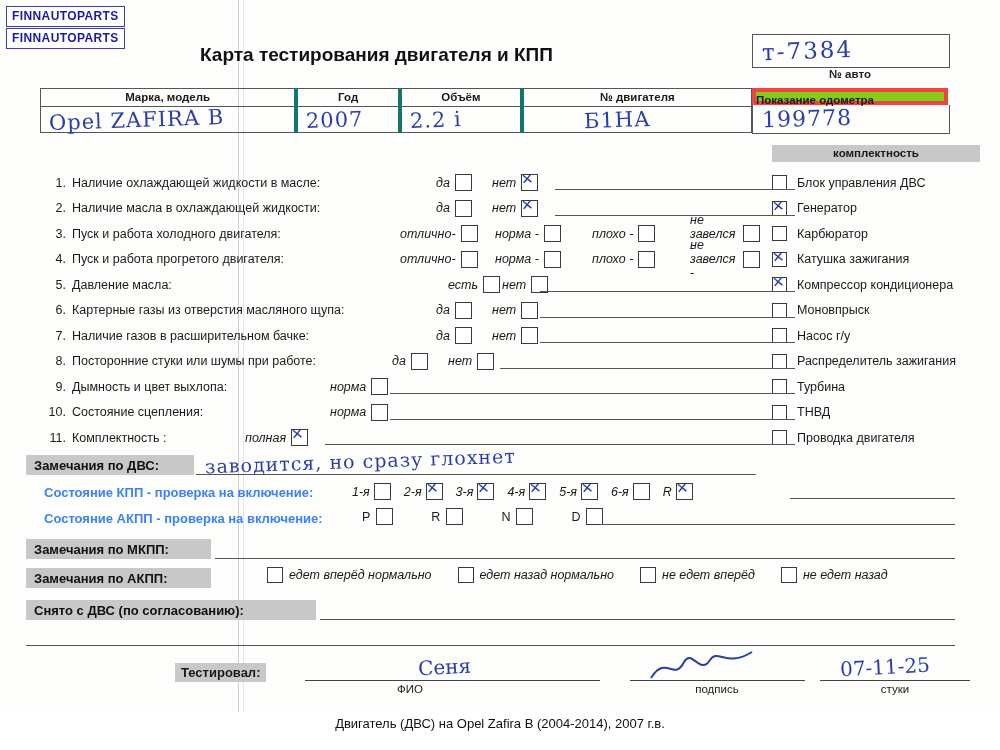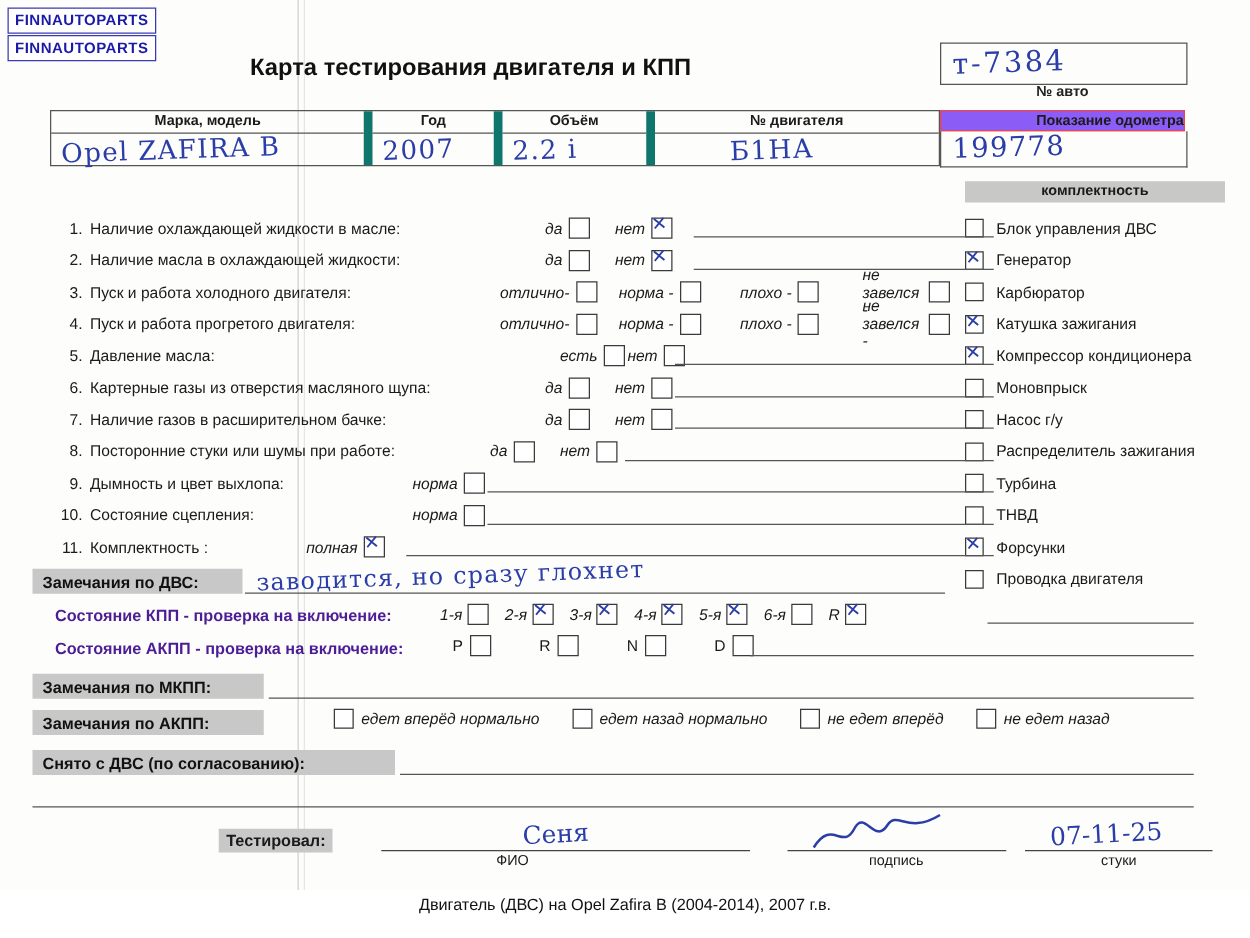--- a/index.html
+++ b/index.html
@@ -51,41 +51,41 @@
     font-size:23px;color:#2b3ea8;
     transform:rotate(-2deg);
     letter-spacing:2px;
   }
   .plate-label{
     position:absolute;left:752px;top:68px;width:196px;text-align:center;
     font-size:11.5px;font-weight:bold;color:#222;
   }
   .odo-label{
     position:absolute;left:752px;top:88px;width:196px;height:17px;
-    background:#8b5cf6;text-align:right;font-size:11.5px;font-weight:bold;
-    line-height:17px;border:1px solid #ef4444;box-sizing:border-box;
+    background:#84cc16;text-align:left;font-size:11.5px;font-weight:bold;
+    line-height:17px;border:4px solid #ef4444;box-sizing:border-box;
   }
   .odo-box{
     position:absolute;left:752px;top:105px;width:196px;height:28px;
     border:1px solid #555;border-top:none;
   }
   .odo-hand{
     position:absolute;left:762px;top:106px;
     font-family:"DejaVu Serif", serif;font-size:22px;color:#2b3ea8;
     transform:rotate(-1.5deg);letter-spacing:1px;
   }
 
   
   .hdr{
     position:absolute;left:40px;top:88px;width:712px;height:45px;
     border:1px solid #555;box-sizing:border-box;
     display:flex;
   }
   .hdr .cell{
-    border-right:7px solid #0f766e;box-sizing:border-box;
+    border-right:4px solid #0f766e;box-sizing:border-box;
     display:flex;flex-direction:column;
   }
   .hdr .cell:last-child{border-right:none;}
   .hdr .cap{
     height:17px;line-height:17px;text-align:center;font-size:11.5px;font-weight:bold;
     border-bottom:1px solid #555;
   }
   .hdr .val{flex:1;position:relative;}
   .hand{
     font-family:"DejaVu Serif", serif;color:#2b3ea8;
@@ -131,21 +131,21 @@
   .greybar{
     position:absolute;background:#c8c8c8;font-size:13px;font-weight:bold;
     display:flex;align-items:center;padding-left:8px;box-sizing:border-box;color:#111;
   }
   .note-hand{
     position:absolute;font-family:"DejaVu Serif", serif;color:#2b3ea8;
     font-size:19px;transform:rotate(-2deg);letter-spacing:1px;
   }
 
   .rowlabel{
-    position:absolute;font-size:13px;font-weight:bold;color:#4c1d95;
+    position:absolute;font-size:13px;font-weight:bold;color:#3b82f6;
   }
   .gearwrap{position:absolute;display:flex;align-items:center;}
   .gear{display:flex;align-items:center;margin-right:13px;font-size:12.5px;font-style:italic;}
   .gear .g{margin-right:4px;}
 
   .akpp{position:absolute;display:flex;align-items:center;}
   .akpp .it{display:flex;align-items:center;margin-right:38px;font-size:12.5px;}
   .akpp .it .g{margin-right:6px;}
   .akpp .box{width:17px;height:17px;}
 
@@ -246,24 +246,20 @@
       </div>
       <div class="kompl-row">
         <span class="box"></span>
         <span class="lbl">Турбина</span>
       </div>
       <div class="kompl-row">
         <span class="box"></span>
         <span class="lbl">ТНВД</span>
       </div>
       <div class="kompl-row">
-        <span class="box x"></span>
-        <span class="lbl">Форсунки</span>
-      </div>
-      <div class="kompl-row">
         <span class="box"></span>
         <span class="lbl">Проводка двигателя</span>
       </div>
     </div>
 
   <div class="qlist" id="qlist">
       <div class="qrow">
         <span class="qnum">1.</span>
         <span class="qtext">Наличие охлаждающей жидкости в масле:</span>
         <span class="opt" style="left: 396px;">

